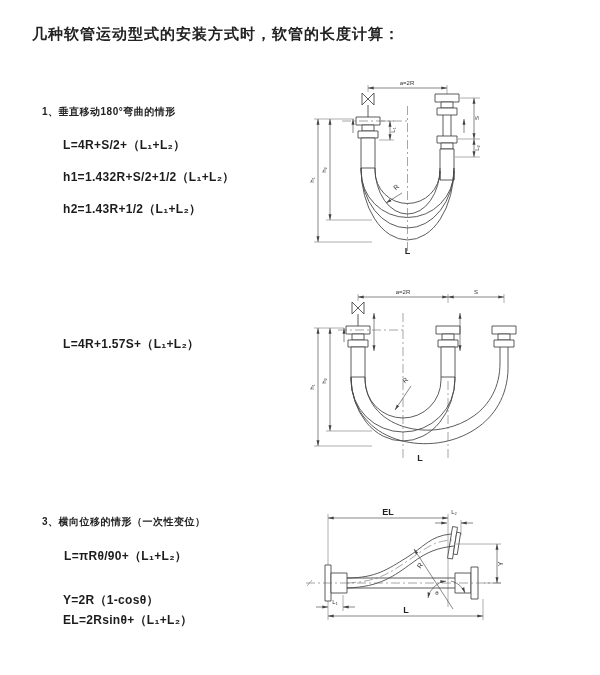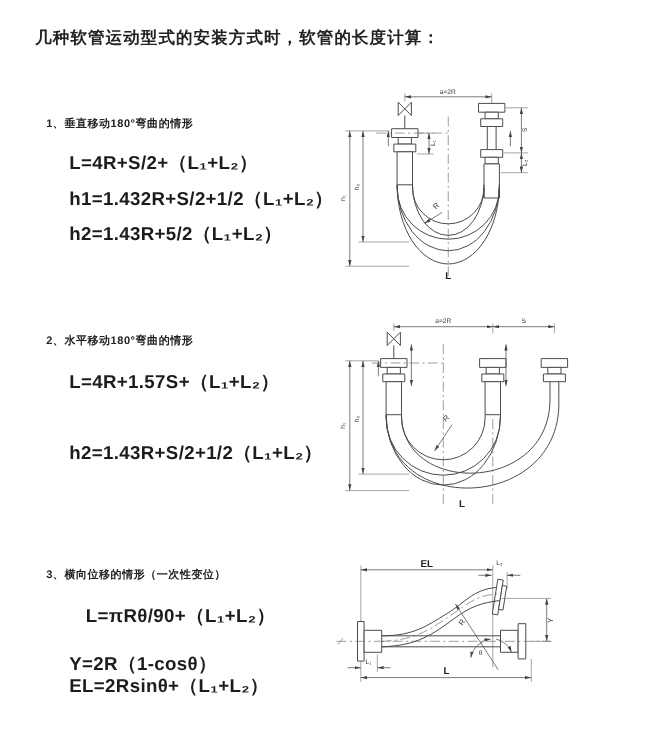--- a/index.html
+++ b/index.html
@@ -1,20 +1,20 @@
 <!DOCTYPE html>
 <html><head>
 <meta charset="utf-8">
 <style>
   html,body{margin:0;padding:0;background:#fff;}
   #page{position:relative;width:600px;height:675px;background:#fff;overflow:hidden;
         font-family:"Liberation Sans","DejaVu Sans",sans-serif;color:#222;}
   .title{position:absolute;left:32px;top:25px;font-size:15px;font-weight:700;letter-spacing:1px;}
   .sec-heading{position:absolute;font-size:10px;font-weight:700;letter-spacing:.5px;}
-  .formula{position:absolute;font-size:17px;font-weight:700;letter-spacing:.3px;color:#1c1c1c;}
+  .formula{position:absolute;font-size:12px;font-weight:700;letter-spacing:.3px;color:#1c1c1c;}
   svg.diag{position:absolute;}
   svg.diag line,svg.diag path,svg.diag rect{vector-effect:non-scaling-stroke;}
   .part{stroke:#4a4a4a;stroke-width:.9;fill:#fff;}
   .hose{stroke:#4a4a4a;stroke-width:.9;fill:none;}
   .dim{stroke:#555;stroke-width:.7;fill:none;}
   .ext{stroke:#6a6a6a;stroke-width:.55;fill:none;}
   .cl{stroke:#6a6a6a;stroke-width:.6;fill:none;stroke-dasharray:9 3 2 3;}
   .dlbl{font-size:6px;fill:#333;font-family:"Liberation Sans","DejaVu Sans",sans-serif;}
   .dlbl-md{font-size:7px;fill:#333;}
   .dlbl-lg{font-size:9px;fill:#222;font-weight:700;}
@@ -22,28 +22,26 @@
 </head>
 <body>
 
 <div id="page">
 
   <div class="title">几种软管运动型式的安装方式时，软管的长度计算：</div>
 
   <div class="sec-heading" style="left:42px;top:105px">1、垂直移动180°弯曲的情形</div>
   <div class="formula" style="left:63px;top:137px">L=4R+S/2+（L₁+L₂）</div>
   <div class="formula" style="left:63px;top:169px">h1=1.432R+S/2+1/2（L₁+L₂）</div>
-  <div class="formula" style="left:63px;top:201px">h2=1.43R+5/2（L₁+L₂）</div>
-
-  <div class="sec-heading" style="left:42px;top:303px">2、水平移动180°弯曲的情形</div>
+  <div class="formula" style="left:63px;top:201px">h2=1.43R+1/2（L₁+L₂）</div>
+
   <div class="formula" style="left:63px;top:336px">L=4R+1.57S+（L₁+L₂）</div>
-  <div class="formula" style="left:63px;top:400px">h2=1.43R+S/2+1/2（L₁+L₂）</div>
 
   <div class="sec-heading" style="left:42px;top:515px">3、横向位移的情形（一次性变位）</div>
-  <div class="formula" style="left:78px;top:548px">L=πRθ/90+（L₁+L₂）</div>
+  <div class="formula" style="left:64px;top:548px">L=πRθ/90+（L₁+L₂）</div>
   <div class="formula" style="left:63px;top:592px">Y=2R（1-cosθ）</div>
   <div class="formula" style="left:63px;top:612px">EL=2Rsinθ+（L₁+L₂）</div>
 
   <svg class="diag" style="left:310px;top:72px" width="252" height="186" viewBox="0 0 252 186">
     <defs>
       <marker id="m1" viewBox="0 0 10 10" refX="9" refY="5" markerWidth="9" markerHeight="9" orient="auto-start-reverse">
         <path d="M0,2.6 L9,5 L0,7.4 Z" fill="#444"></path>
       </marker>
       <pattern id="bp1" width="3.2" height="3.2" patternUnits="userSpaceOnUse">
         <path d="M0,3.2 L3.2,0 M0,0 L3.2,3.2" stroke="#8a8a8a" stroke-width="0.5"></path>

